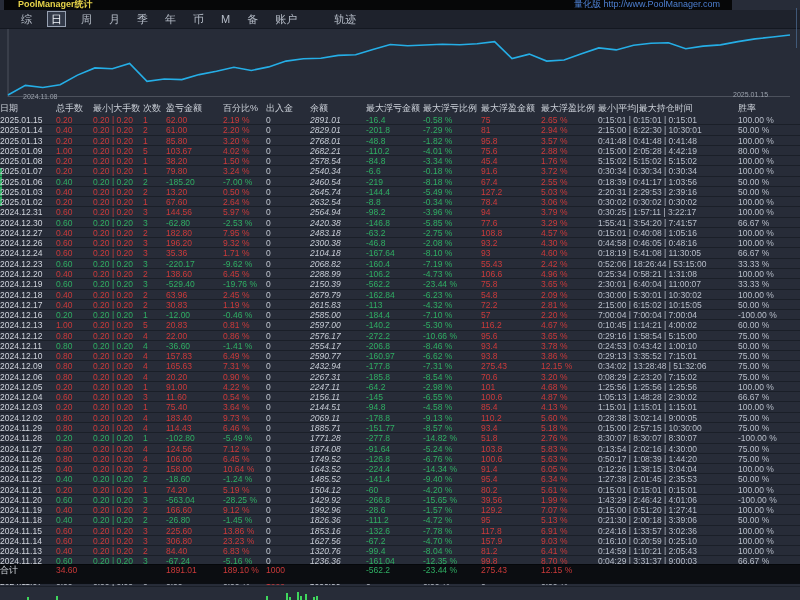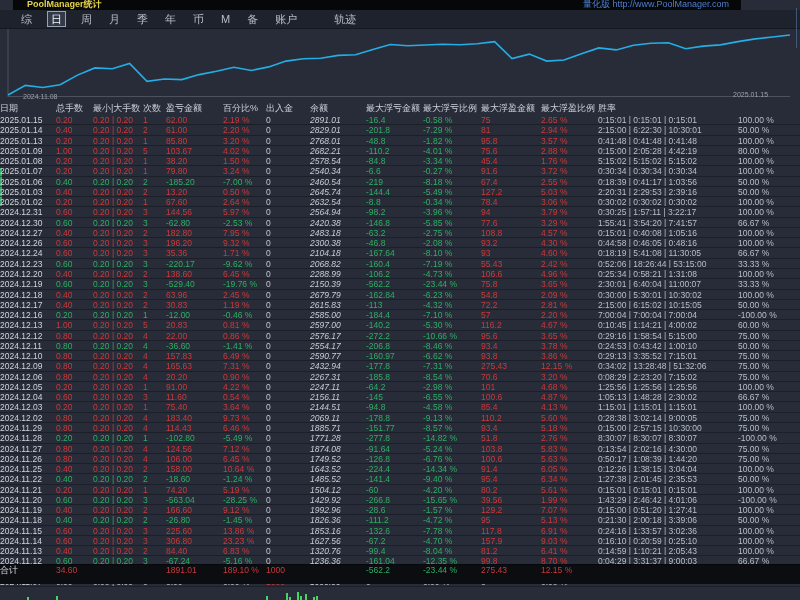--- a/index.html
+++ b/index.html
@@ -5,21 +5,21 @@
   * { margin:0; padding:0; box-sizing:border-box; }
   html,body { width:800px; height:600px; overflow:hidden; }
   body {
     position:relative;
     background:#272c38;
     font-family:"Liberation Sans","DejaVu Sans",sans-serif;
     -webkit-font-smoothing:antialiased;
   }
   
   .titlebar {
-    position:absolute; left:13px; top:0; width:728px; height:10px;
+    position:absolute; left:4px; top:0; width:728px; height:10px;
     background:#060708; overflow:hidden;
   }
   .titlebar .tleft {
     position:absolute; left:14px; top:-2px;
     font-size:9px; font-weight:bold; color:#e6d34a; white-space:nowrap;
   }
   .titlebar .tright {
     position:absolute; right:12px; top:-2px;
     font-size:9px; color:#4d7fd0; white-space:nowrap;
   }
@@ -122,20 +122,21 @@
     <span>最小|大手数</span>
     <span>次数</span>
     <span>盈亏金额</span>
     <span>百分比%</span>
     <span>出入金</span>
     <span>余额</span>
     <span>最大浮亏金额</span>
     <span>最大浮亏比例</span>
     <span>最大浮盈金额</span>
     <span>最大浮盈比例</span>
+    <span>最小|平均|最大持仓时间</span>
     <span>胜率</span>
   </div>
 <div class="tbody" id="tbody">
     <div class="trow">
       <span class="c-date">2025.01.15</span>
       <span class="c-red">0.20</span>
       <span class="c-red">0.20 | 0.20</span>
       <span class="c-red">1</span>
       <span class="c-red">62.00</span>
       <span class="c-red">2.19 %</span>
@@ -215,21 +216,21 @@
     <div class="trow">
       <span class="c-date">2025.01.07</span>
       <span class="c-red">0.20</span>
       <span class="c-red">0.20 | 0.20</span>
       <span class="c-red">1</span>
       <span class="c-red">79.80</span>
       <span class="c-red">3.24 %</span>
       <span class="c-flat">0</span>
       <span class="c-bal">2540.34</span>
       <span class="c-green">-6.6</span>
-      <span class="c-green">-0.27 %</span>
+      <span class="c-green">-0.18 %</span>
       <span class="c-red">91.6</span>
       <span class="c-red">3.72 %</span>
       <span class="c-dim">0:30:34 | 0:30:34 | 0:30:34</span>
       <span class="c-dim">100.00 %</span>
     </div>
     <div class="trow">
       <span class="c-date">2025.01.06</span>
       <span class="c-green">0.40</span>
       <span class="c-green">0.20 | 0.20</span>
       <span class="c-green">2</span>

